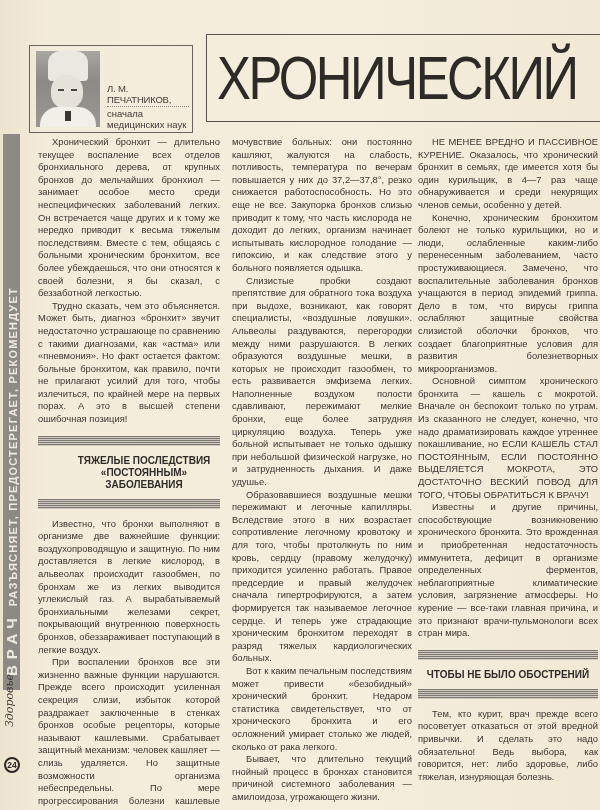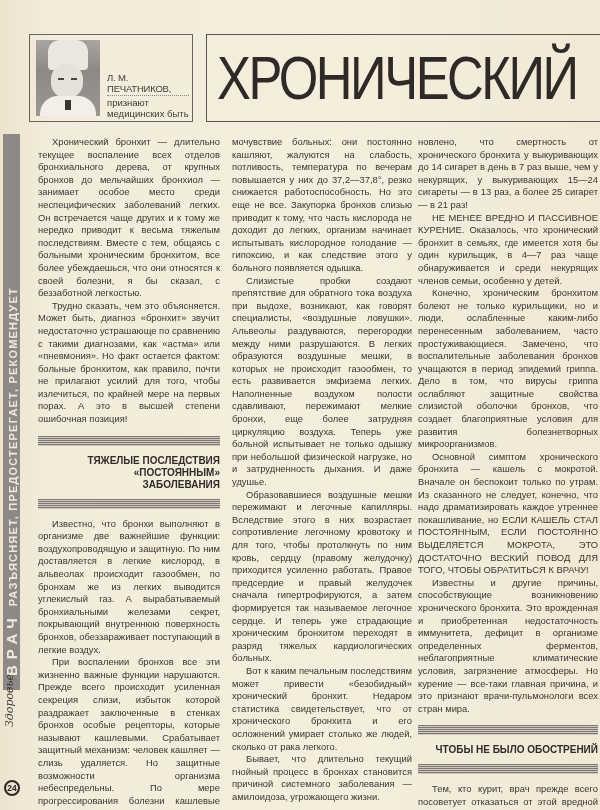--- a/index.html
+++ b/index.html
@@ -7,21 +7,21 @@
     width:600px; height:810px; overflow:hidden;
     background:#f2ead8;
     font-family:"Liberation Sans", sans-serif;
     color:#3a3530;
     position:relative;
   }
   .page { position:absolute; inset:0; background:linear-gradient(90deg,#ece3cf 0,#f4ecdb 8%,#f5eedd 60%,#f1e8d5 100%); }
 
   
   .author-box {
-    position:absolute; left:29px; top:34px; width:164px; height:88px;
+    position:absolute; left:29px; top:45px; width:164px; height:88px;
     border:1px solid #6a6460; box-sizing:border-box;
   }
   .photo {
     position:absolute; left:6px; top:5px; width:64px; height:76px;
     background:linear-gradient(180deg,#a9a6a2 0,#8d8985 40%,#9b9793 100%);
     overflow:hidden;
   }
   .photo .cap { position:absolute; left:12px; top:0; width:40px; height:30px; background:#ebe8e2; border-radius:12px 12px 4px 4px; }
   .photo .face { position:absolute; left:15px; top:24px; width:32px; height:34px; background:#e6e1d9; border-radius:45%; }
   .photo .eye { position:absolute; top:38px; width:6px; height:2px; background:#4a4540; }
@@ -56,63 +56,63 @@
   }
   .side-text .big { font-size:15px; letter-spacing:6px; margin-right:6px; }
   .logo-script {
     position:absolute; left:3px; top:727px; width:52px; height:14px;
     transform-origin:0 0; transform:rotate(-90deg); translate:0 0;
     font-family:"DejaVu Serif", serif; font-style:italic; font-size:11px; color:#3a3530;
   }
   .page-num {
     position:absolute; left:4px; top:757px; width:16px; height:16px;
     border:2px solid #2c2825; border-radius:50%; box-sizing:border-box;
-    font-size:8.5px; font-weight:bold; text-align:center; line-height:12px; color:#2c2825;margin-top:23px;
+    font-size:8.5px; font-weight:bold; text-align:center; line-height:12px; color:#2c2825;
   }
 
   
   .col { position:absolute; top:136px; font-size:9.4px; line-height:12.6px; text-align:justify; color:#3a3530; }
   .col p { margin:0; text-indent:14px; }
   .col p.noindent { text-indent:0; }
   .c1 { left:38px; width:182px; }
   .c2 { left:232px; width:180px; }
   .c3 { left:418px; width:180px; }
 
   .section {
     margin:10px 0 9px 0;
   }
   .bar {
     height:10px;
     background:repeating-linear-gradient(180deg,#7d7874 0,#7d7874 1px,#cfc8bd 1px,#cfc8bd 2px);
   }
   .sec-title {
     font-weight:bold; font-size:10px; line-height:12px; color:#2f2b28;
-    text-align:right; padding:9px 0 8px 30px; text-indent:0;
+    text-align:center; padding:9px 0 8px 30px; text-indent:0;
   }
   .sec-title.center { padding-left:0; }
 </style>
 </head>
 <body>
 
 <div class="page">
 
   <div class="author-box">
     <div class="photo">
       <div class="cap"></div>
       <div class="face"></div>
       <div class="eye" style="left:22px"></div>
       <div class="eye" style="left:35px"></div>
       <div class="coat"></div>
       <div class="tie"></div>
     </div>
     <div class="author-text">
       <div class="name">Л. М. ПЕЧАТНИКОВ,</div>
       <div class="rule"></div>
-      <div>признают</div>
-      <div>медицинских быть</div>
+      <div>сначала</div>
+      <div>медицинских наук</div>
     </div>
   </div>
 
   <div class="title-box">
     <div class="title">ХРОНИЧЕСКИЙ</div>
   </div>
 
   <div class="side-band"></div>
   <div class="side-text">
     <span class="big">ВРАЧ</span><span>РАЗЪЯСНЯЕТ, ПРЕДОСТЕРЕГАЕТ, РЕКОМЕНДУЕТ</span>
@@ -139,21 +139,20 @@
   <div class="col c2">
     <p class="noindent">мочувствие больных: они постоянно кашляют, жалуются на слабость, потливость, температура по вечерам повышается у них до 37,2—37,8°, резко снижается работоспособность. Но это еще не все. Закупорка бронхов слизью приводит к тому, что часть кислорода не доходит до легких, организм начинает испытывать кислородное голодание — гипоксию, и как следствие этого у больного появляется одышка.</p>
     <p>Слизистые пробки создают препятствие для обратного тока воздуха при выдохе, возникают, как говорят специалисты, «воздушные ловушки». Альвеолы раздуваются, перегородки между ними разрушаются. В легких образуются воздушные мешки, в которых не происходит газообмен, то есть развивается эмфизема легких. Наполненные воздухом полости сдавливают, пережимают мелкие бронхи, еще более затрудняя циркуляцию воздуха. Теперь уже больной испытывает не только одышку при небольшой физической нагрузке, но и затрудненность дыхания. И даже удушье.</p>
     <p>Образовавшиеся воздушные мешки пережимают и легочные капилляры. Вследствие этого в них возрастает сопротивление легочному кровотоку и для того, чтобы протолкнуть по ним кровь, сердцу (правому желудочку) приходится усиленно работать. Правое предсердие и правый желудочек сначала гипертрофируются, а затем формируется так называемое легочное сердце. И теперь уже страдающие хроническим бронхитом переходят в разряд тяжелых кардиологических больных.</p>
     <p>Вот к каким печальным последствиям может привести «безобидный» хронический бронхит. Недаром статистика свидетельствует, что от хронического бронхита и его осложнений умирает столько же людей, сколько от рака легкого.</p>
     <p>Бывает, что длительно текущий гнойный процесс в бронхах становится причиной системного заболевания — амилоидоза, угрожающего жизни.</p>
 
   </div>
 
   <div class="col c3">
-    <p class="noindent">новлено, что смертность от хронического бронхита у выкуривающих до 14 сигарет в день в 7 раз выше, чем у некурящих, у выкуривающих 15—24 сигареты — в 13 раз, а более 25 сигарет — в 21 раз!</p>
     <p>НЕ МЕНЕЕ ВРЕДНО И ПАССИВНОЕ КУРЕНИЕ. Оказалось, что хронический бронхит в семьях, где имеется хотя бы один курильщик, в 4—7 раз чаще обнаруживается и среди некурящих членов семьи, особенно у детей.</p>
     <p>Конечно, хроническим бронхитом болеют не только курильщики, но и люди, ослабленные каким-либо перенесенным заболеванием, часто простуживающиеся. Замечено, что воспалительные заболевания бронхов учащаются в период эпидемий гриппа. Дело в том, что вирусы гриппа ослабляют защитные свойства слизистой оболочки бронхов, что создает благоприятные условия для развития болезнетворных микроорганизмов.</p>
     <p>Основной симптом хронического бронхита — кашель с мокротой. Вначале он беспокоит только по утрам. Из сказанного не следует, конечно, что надо драматизировать каждое утреннее покашливание, но ЕСЛИ КАШЕЛЬ СТАЛ ПОСТОЯННЫМ, ЕСЛИ ПОСТОЯННО ВЫДЕЛЯЕТСЯ МОКРОТА, ЭТО ДОСТАТОЧНО ВЕСКИЙ ПОВОД ДЛЯ ТОГО, ЧТОБЫ ОБРАТИТЬСЯ К ВРАЧУ!</p>
     <p>Известны и другие причины, способствующие возникновению хронического бронхита. Это врожденная и приобретенная недостаточность иммунитета, дефицит в организме определенных ферментов, неблагоприятные климатические условия, загрязнение атмосферы. Но курение — все-таки главная причина, и это признают врачи-пульмонологи всех стран мира.</p>
     <div class="section">
       <div class="bar"></div>
       <div class="sec-title center">ЧТОБЫ НЕ БЫЛО ОБОСТРЕНИЙ</div>
       <div class="bar"></div>
     </div>
     <p>Тем, кто курит, врач прежде всего посоветует отказаться от этой вредной привычки. И сделать это надо обязательно! Ведь выбора, как говорится, нет: либо здоровье, либо тяжелая, изнуряющая болезнь.</p>

